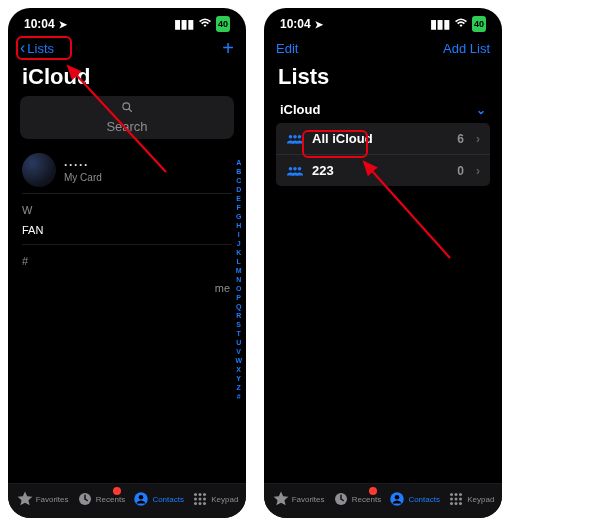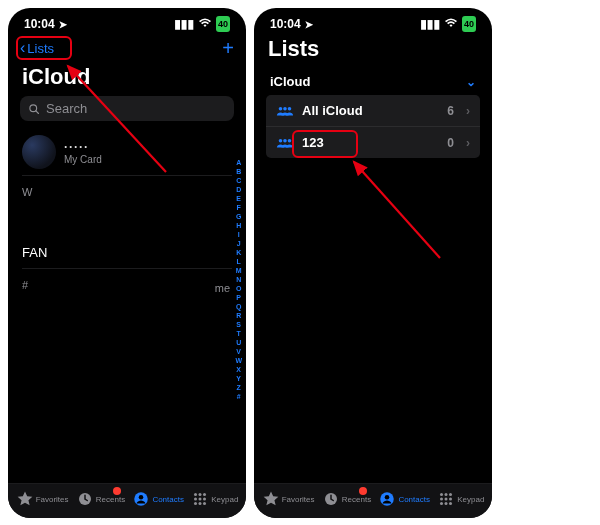--- a/index.html
+++ b/index.html
@@ -1,21 +1,21 @@
 <!DOCTYPE html>
 <html><head>
 <meta charset="utf-8">
 <style>
   * { box-sizing: border-box; margin: 0; padding: 0; }
   body {
     background: #fff;
     font-family: -apple-system, BlinkMacSystemFont, "Helvetica Neue", sans-serif;
     width: 600px; height: 525px; overflow: hidden; position: relative;
   }
-  .phones { display: flex; gap: 8px; padding: 8px; }
+  .phones { display: flex; gap: 18px; padding: 8px; }
   .phone {
     position: relative;
     width: 238px; height: 510px;
     background: #000;
     border-radius: 22px;
     overflow: hidden;
     color: #fff;
     font-size: 12px;
   }
   .statusbar {
@@ -38,36 +38,36 @@
   .nav-left, .nav-right { display:flex; align-items:center; gap:2px; color:#1f7cff; font-size:13px; }
   .chevron-left { font-size:16px; line-height:1; }
   .plus { font-size:20px; font-weight:300; }
   .title {
     font-size: 22px; font-weight: 700; padding: 2px 14px 6px 14px;
   }
   .searchbar {
     margin: 0 12px 8px 12px;
     background: #1c1c1e; border-radius: 8px;
     display:flex; align-items:center; gap:6px; padding:5px 8px;
-    color:#8e8e93; font-size:13px;
+    color:#8e8e93; font-size:13px;flex-direction:column;
   }
   .mag { width:12px; height:12px; }
   .me-card {
     display:flex; align-items:center; gap:8px; padding: 6px 14px;
   }
   .avatar {
     width:34px; height:34px; border-radius:50%;
     background: radial-gradient(circle at 30% 30%, #2a3a60, #10131c 70%);
   }
   .me-text { display:flex; flex-direction:column; }
   .me-name { font-size:12px; font-weight:600; letter-spacing:1px; color:#ddd; }
   .me-sub { font-size:10px; color:#8e8e93; }
   .sep { height:1px; background:#1c1c1e; margin:0 14px; }
   .section-hdr { font-size:11px; color:#8e8e93; padding:10px 14px 4px 14px; }
-  .contact-row { font-size:13px; padding:4px 14px 8px 14px;margin-top:39px; }
+  .contact-row { font-size:11px; padding:4px 14px 8px 14px; }
   .index {
     position:absolute; right:4px; top:150px;
     display:flex; flex-direction:column; gap:0;
     color:#1f7cff; font-size:7px; line-height:9px; font-weight:600;
     text-align:center;
   }
   .me-pill {
     position:absolute; right:16px; top:274px;
     font-size:11px; color:#8e8e93;
   }
@@ -268,20 +268,28 @@
           <svg width="14" height="10" viewBox="0 0 14 10">
               <path d="M7 9 L8.5 7.2 Q7 6 5.5 7.2 Z M3 5 Q7 1.5 11 5 L9.8 6.2 Q7 3.8 4.2 6.2 Z M1 3 Q7 -2 13 3 L11.8 4.2 Q7 -0.2 2.2 4.2 Z" fill="#fff"></path>
             </svg>
         </span>
         <span class="battery">
             <span>40</span>
           </span>
       </div>
     </div>
 
+    <div class="navbar">
+      <div class="nav-left">
+        <span>Edit</span>
+      </div>
+      <div class="nav-right">
+        <span>Add List</span>
+      </div>
+    </div>
 
     <div class="title">Lists</div>
 
     <div class="account-hdr">
       <span>iCloud</span>
       <span class="chev-down">⌄</span>
     </div>
 
     <div class="list-group">
       <div class="list-row">
@@ -307,21 +315,21 @@
               <g fill="#1f7cff">
                 <circle cx="5" cy="3.5" r="2"></circle>
                 <circle cx="10" cy="3.5" r="2"></circle>
                 <circle cx="15" cy="3.5" r="2"></circle>
                 <path d="M1 11c0-2 2-3.2 4-3.2s4 1.2 4 3.2"></path>
                 <path d="M6 11c0-2 2-3.2 4-3.2s4 1.2 4 3.2"></path>
                 <path d="M11 11c0-2 2-3.2 4-3.2s4 1.2 4 3.2"></path>
               </g>
             </svg>
         </span>
-        <span>123</span>
+        <span>223</span>
         <span class="row-count">0</span>
         <span class="row-chev">›</span>
       </div>
     </div>
 
     <div class="annot-box" style="left:38px; top:122px; width:66px; height:28px;"></div>
     <svg class="arrow" style="left:0;top:0;width:238px;height:280px;">
       <defs>
           <marker id="ah2" markerWidth="8" markerHeight="8" refX="6" refY="3" orient="auto">
             <path d="M0,0 L7,3 L0,6 Z" fill="#e60012"></path>

